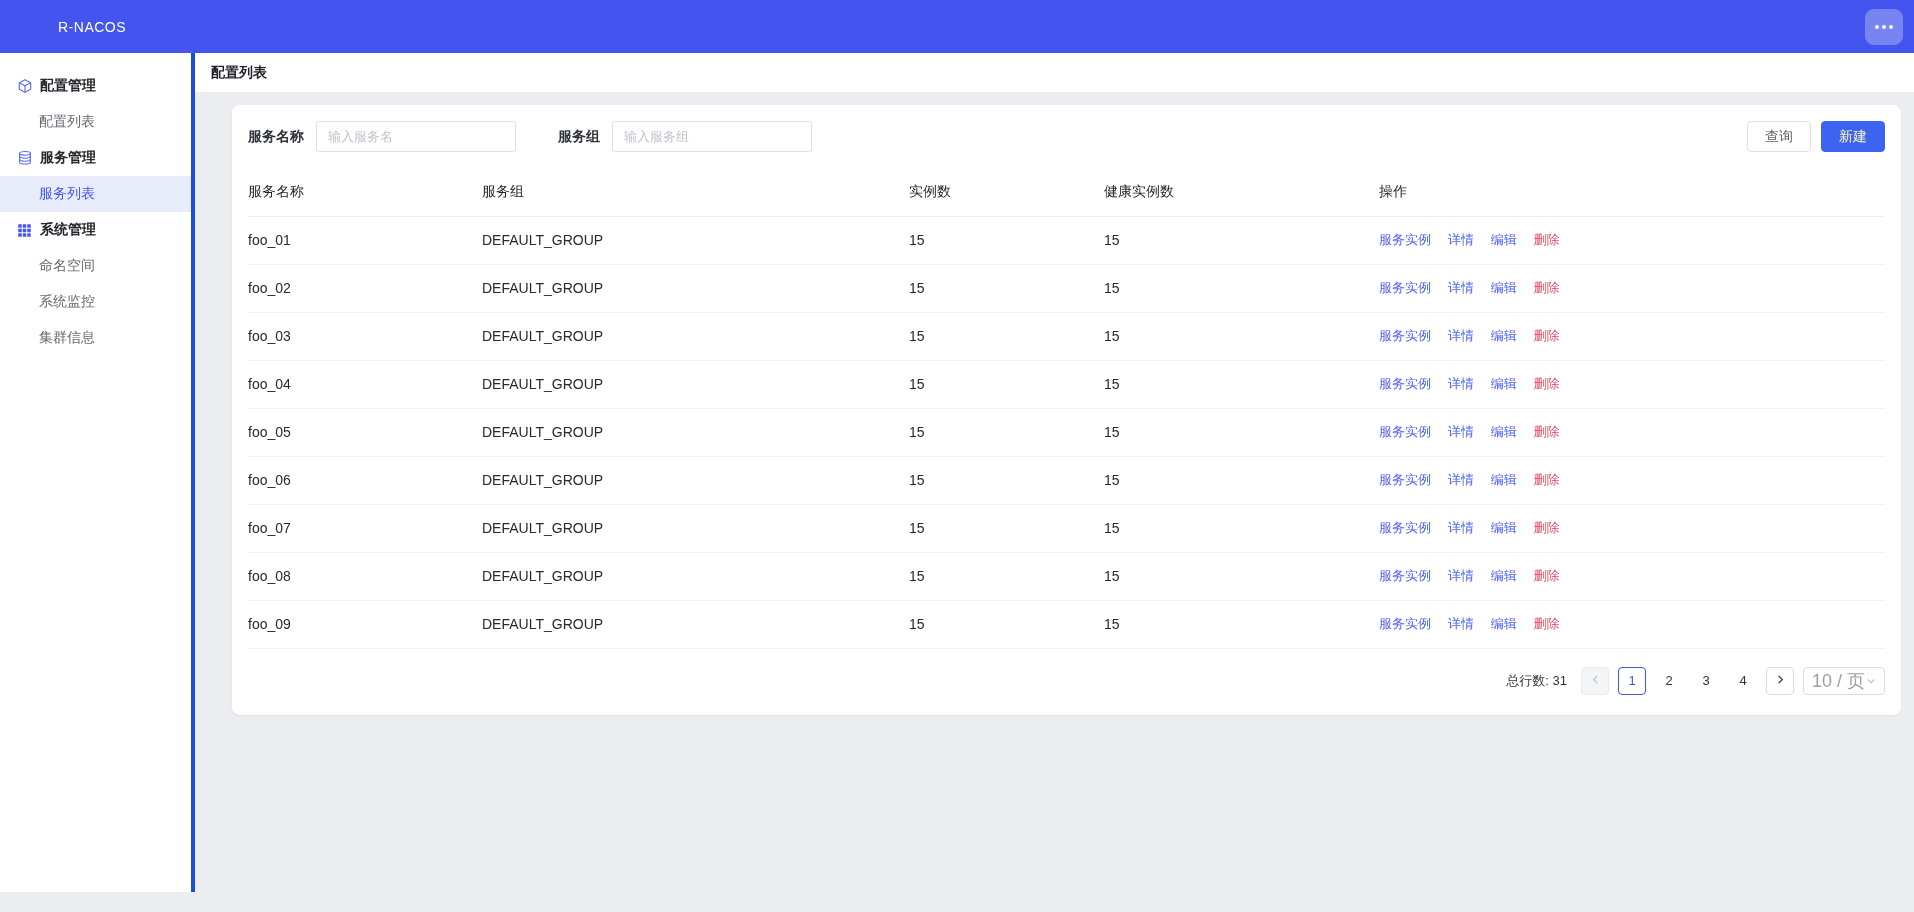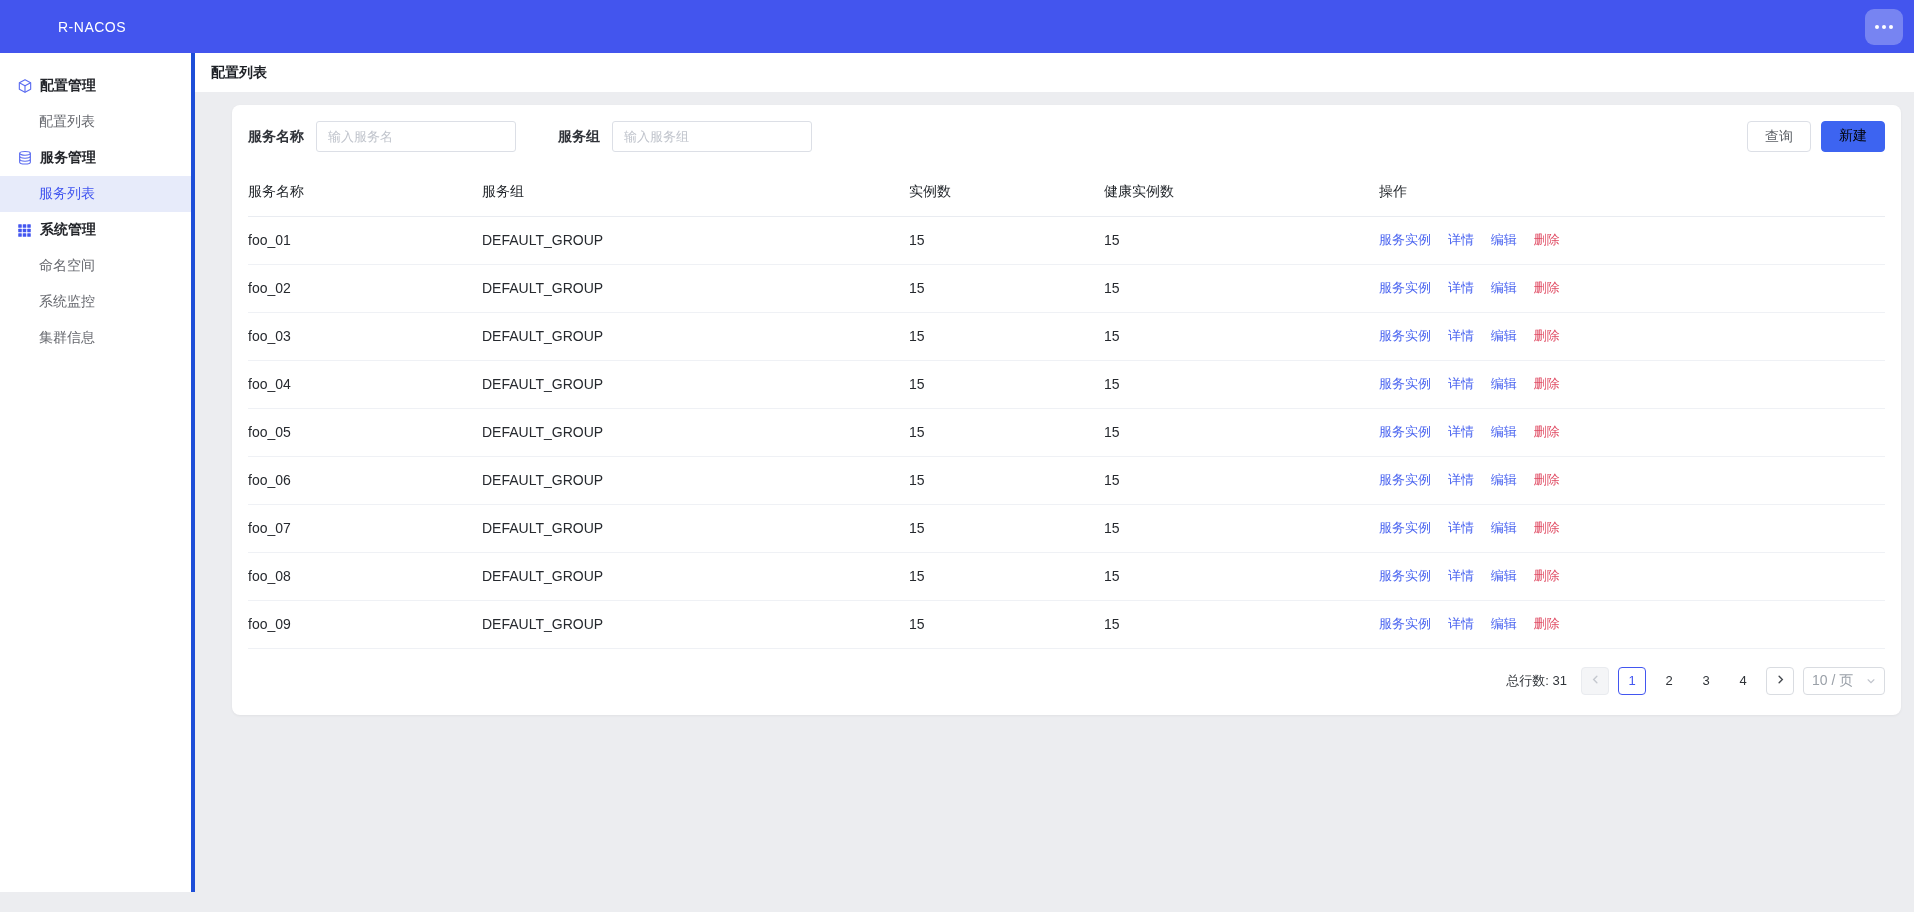--- a/index.html
+++ b/index.html
@@ -33,37 +33,37 @@
 
   
   .filter-row { display: flex; align-items: center; margin-bottom: 16px; }
   .f-label { font-size: 14px; font-weight: bold; color: #303339; margin-right: 12px; }
   .f-label.second { margin-left: 42px; }
   .f-input { width: 200px; height: 31px; border: 1px solid #dcdfe6; border-radius: 3px; padding: 0 11px; font-size: 13px; color: #333; outline: none; background: #fff; }
   .f-input::placeholder { color: #c0c4cc; }
   .filter-actions { margin-left: auto; display: flex; gap: 10px; }
   .btn { height: 31px; padding: 0 17px; border-radius: 4px; font-size: 14px; cursor: pointer; line-height: 29px; }
   .btn-ghost { background: #ffffff; border: 1px solid #dcdfe6; color: #5c6066; }
-  .btn-primary { background: #3d64f1; border: 1px solid #3d64f1; color: #000000; font-family: Liberation Mono, monospace; }
+  .btn-primary { background: #3d64f1; border: 1px solid #3d64f1; color: #fef9c3; }
 
   
   table { width: 100%; border-collapse: collapse; table-layout: fixed; }
   th { text-align: left; font-size: 14px; font-weight: 500; color: #1f2328; height: 48px; border-bottom: 1px solid #e9ecf1; padding: 0; }
   td { font-size: 14px; color: #26292e; height: 48px; border-bottom: 1px solid #eff1f5; padding: 0; }
   .ops a { color: #4a64f0; text-decoration: none; margin-right: 13px; font-size: 13px; cursor: pointer; }
   .ops a.danger { color: #e04a62; margin-right: 0; }
 
   
   .pagination { display: flex; align-items: center; justify-content: flex-end; gap: 9px; margin-top: 18px; }
   .pg-total { font-size: 13px; color: #303439; margin-right: 5px; }
   .pg-btn { width: 28px; height: 28px; border-radius: 4px; display: flex; align-items: center; justify-content: center; cursor: pointer; background: #fff; border: 1px solid #d9dce1; padding: 0; }
   .pg-btn.disabled { background: #f4f5f7; border-color: #e9ebef; cursor: default; }
   .pg-page { width: 28px; height: 28px; display: flex; align-items: center; justify-content: center; border-radius: 4px; color: #2f3338; border: 1px solid transparent; cursor: pointer; font-size: 13px; background: transparent; }
   .pg-page.active { border-color: #4256f0; color: #4256f0; background: #fff; }
-  .pg-size { height: 28px; width: 82px; border: 1px solid #d9dce1; border-radius: 4px; display: flex; align-items: center; justify-content: space-between; padding: 0 8px; color: #9aa0a8; font-size: 14px; cursor: pointer; background: #fff; }
+  .pg-size { height: 28px; width: 82px; border: 1px solid #d9dce1; border-radius: 4px; display: flex; align-items: center; justify-content: space-between; padding: 0 8px; color: #9aa0a8; font-size: 18px; cursor: pointer; background: #fff; }
 </style>
 </head>
 <body>
 
 <div id="app">
 
   <header class="topbar">
     <div class="topbar-title">R-NACOS</div>
     <button class="topbar-more">
       <span class="dots">

